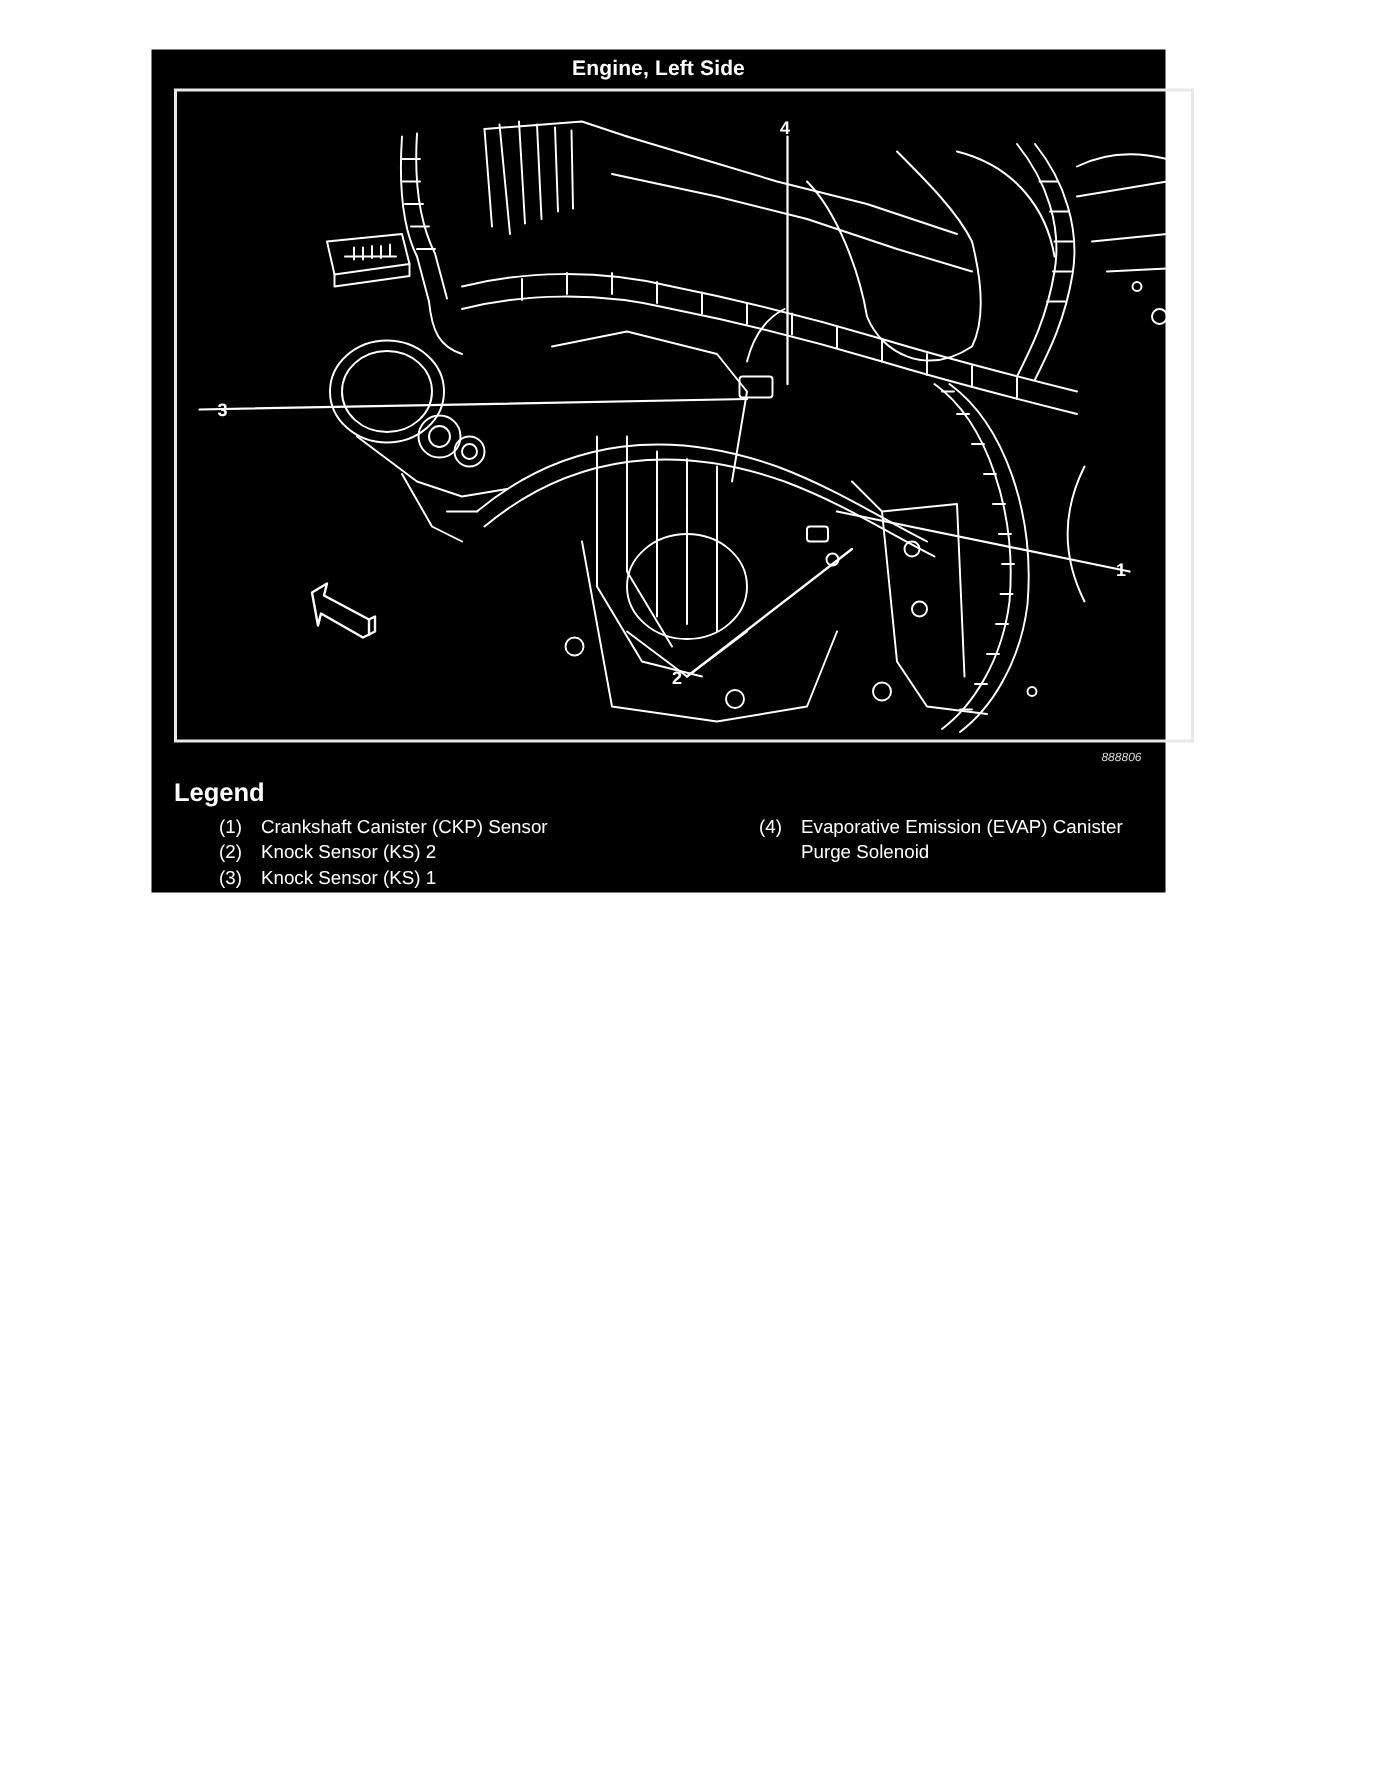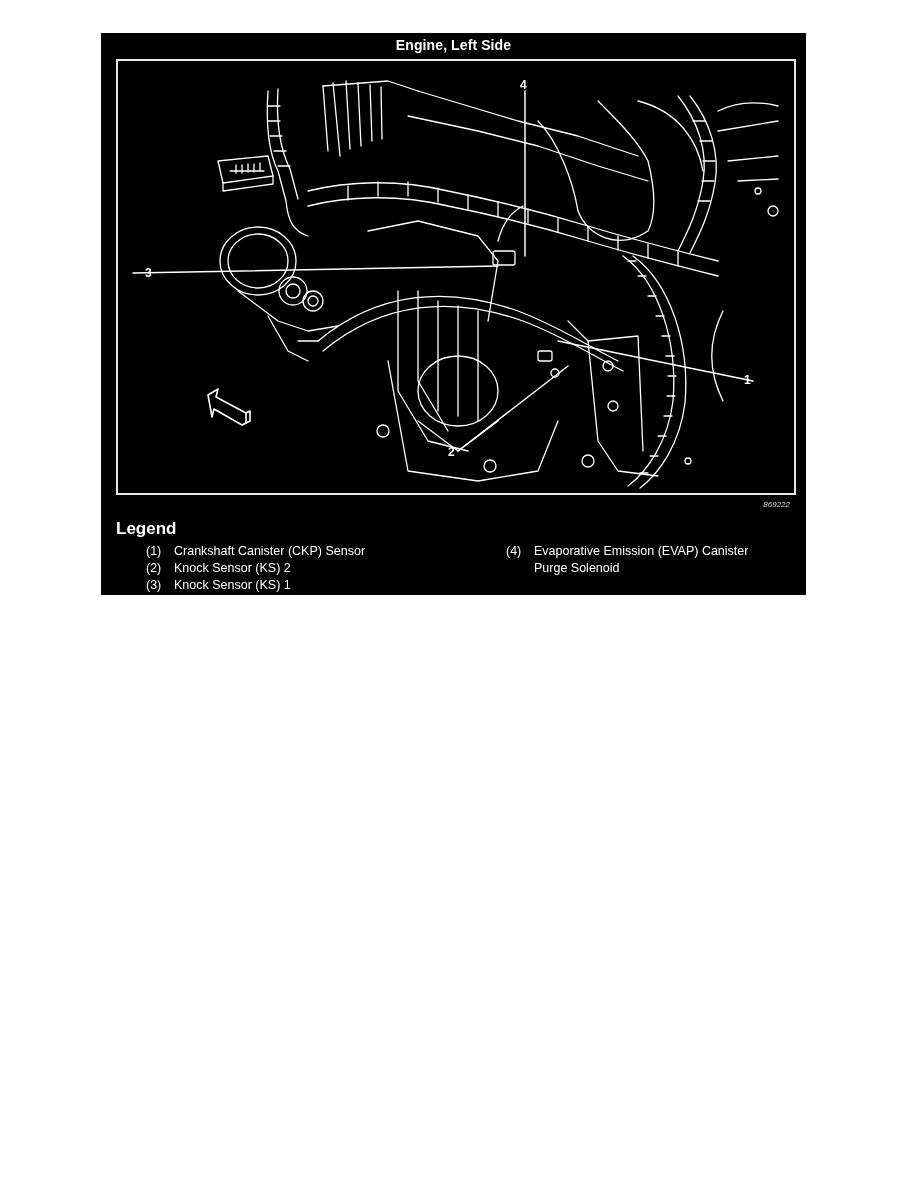--- a/index.html
+++ b/index.html
@@ -1,19 +1,19 @@
 <!DOCTYPE html>
 <html><head>
 <meta charset="utf-8">
 <style>
   html, body { margin: 0; padding: 0; background: #ffffff; }
   body { width: 918px; height: 1188px; position: relative; overflow: hidden;
          font-family: "Liberation Sans", sans-serif; }
   .panel { position: absolute; left: 101px; top: 33px; width: 676px; height: 562px;
-           background: #000000; color: #ffffff; padding-left: 29px; }
+           background: #000000; color: #ffffff; }
   .title { position: absolute; left: 0; top: 4px; width: 100%; text-align: center;
            font-size: 14px; font-weight: bold; letter-spacing: 0.1px; }
   .frame { position: absolute; left: 15px; top: 26px; width: 680px; height: 436px;
            border: 2px solid #e8e8e8; box-sizing: border-box; }
   .art { position: absolute; left: 0; top: 0; width: 680px; height: 436px; }
   .callout-num { position: absolute; font-size: 12px; font-weight: bold; color: #fff; }
   .figure-id { position: absolute; right: 16px; top: 467px; font-size: 8px; color: #ddd;
                font-style: italic; }
   .legend-title { position: absolute; left: 15px; top: 486px; font-size: 17px; font-weight: bold; }
   .legend-col { position: absolute; top: 510px; font-size: 12.5px; line-height: 17px; }
@@ -109,21 +109,21 @@
         <path d="M128 352 L132 350 L132 360 L128 362"></path>
       </g>
     </svg>
 
     <div class="callout-num" style="left:27px; top:205px;">3</div>
     <div class="callout-num" style="left:402px; top:17px;">4</div>
     <div class="callout-num" style="left:626px; top:312px;">1</div>
     <div class="callout-num" style="left:330px; top:384px;">2</div>
   </div>
 
-  <div class="figure-id">869222</div>
+  <div class="figure-id">888806</div>
 
   <div class="legend-title">Legend</div>
 
   <div class="legend-col left">
     <div class="legend-item">
       <span class="num">(1)</span>
       <span class="txt">Crankshaft Canister (CKP) Sensor</span>
     </div>
     <div class="legend-item">
       <span class="num">(2)</span>

